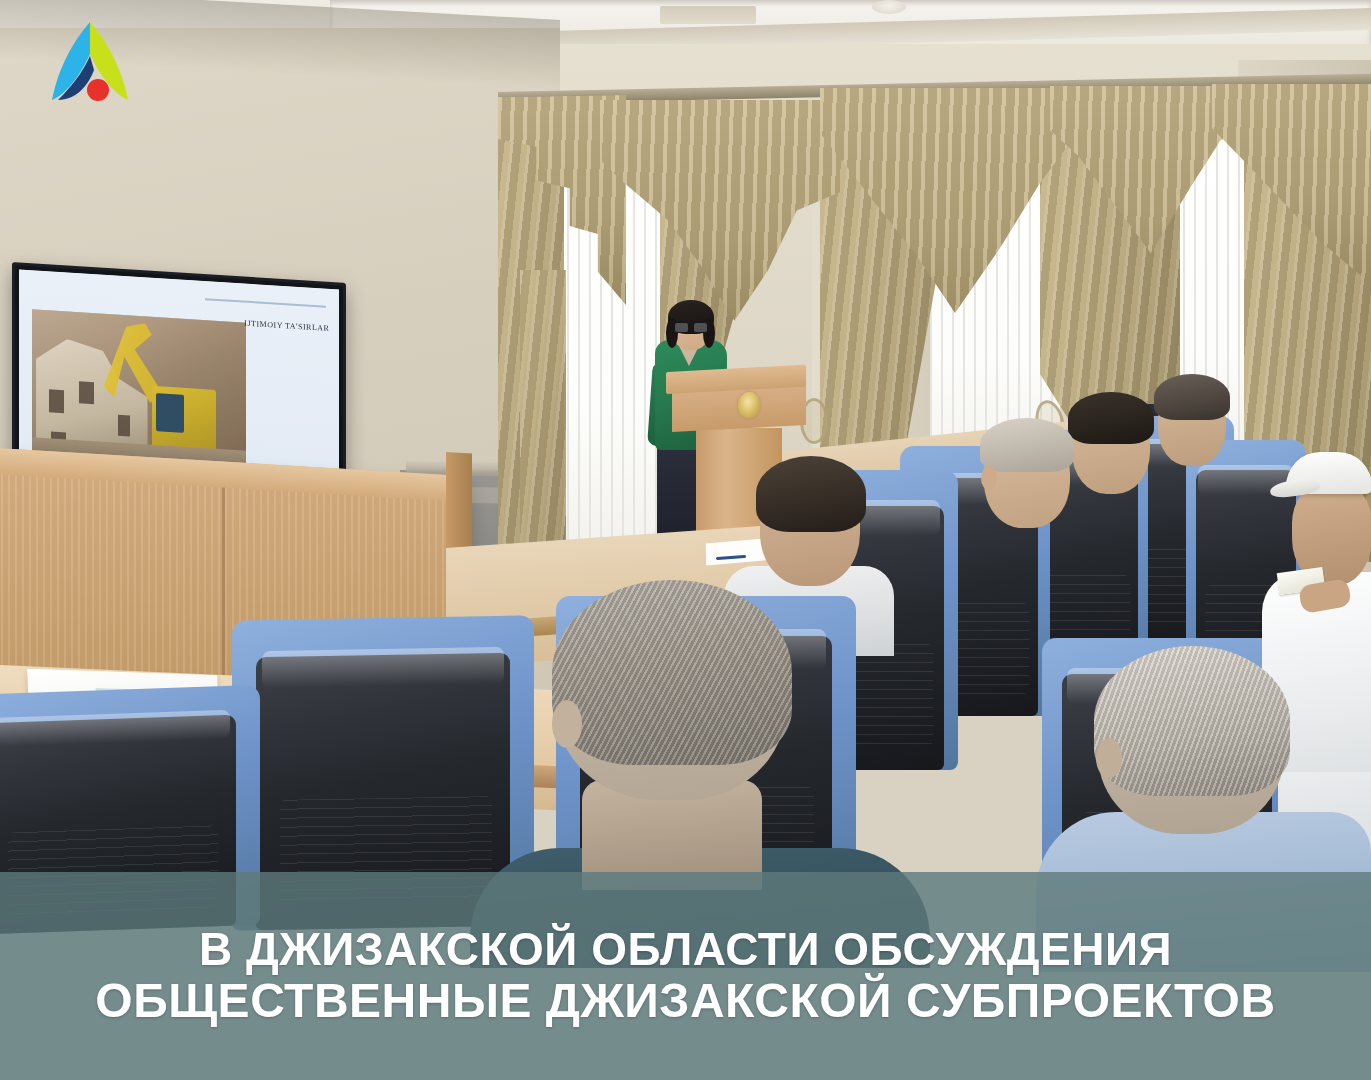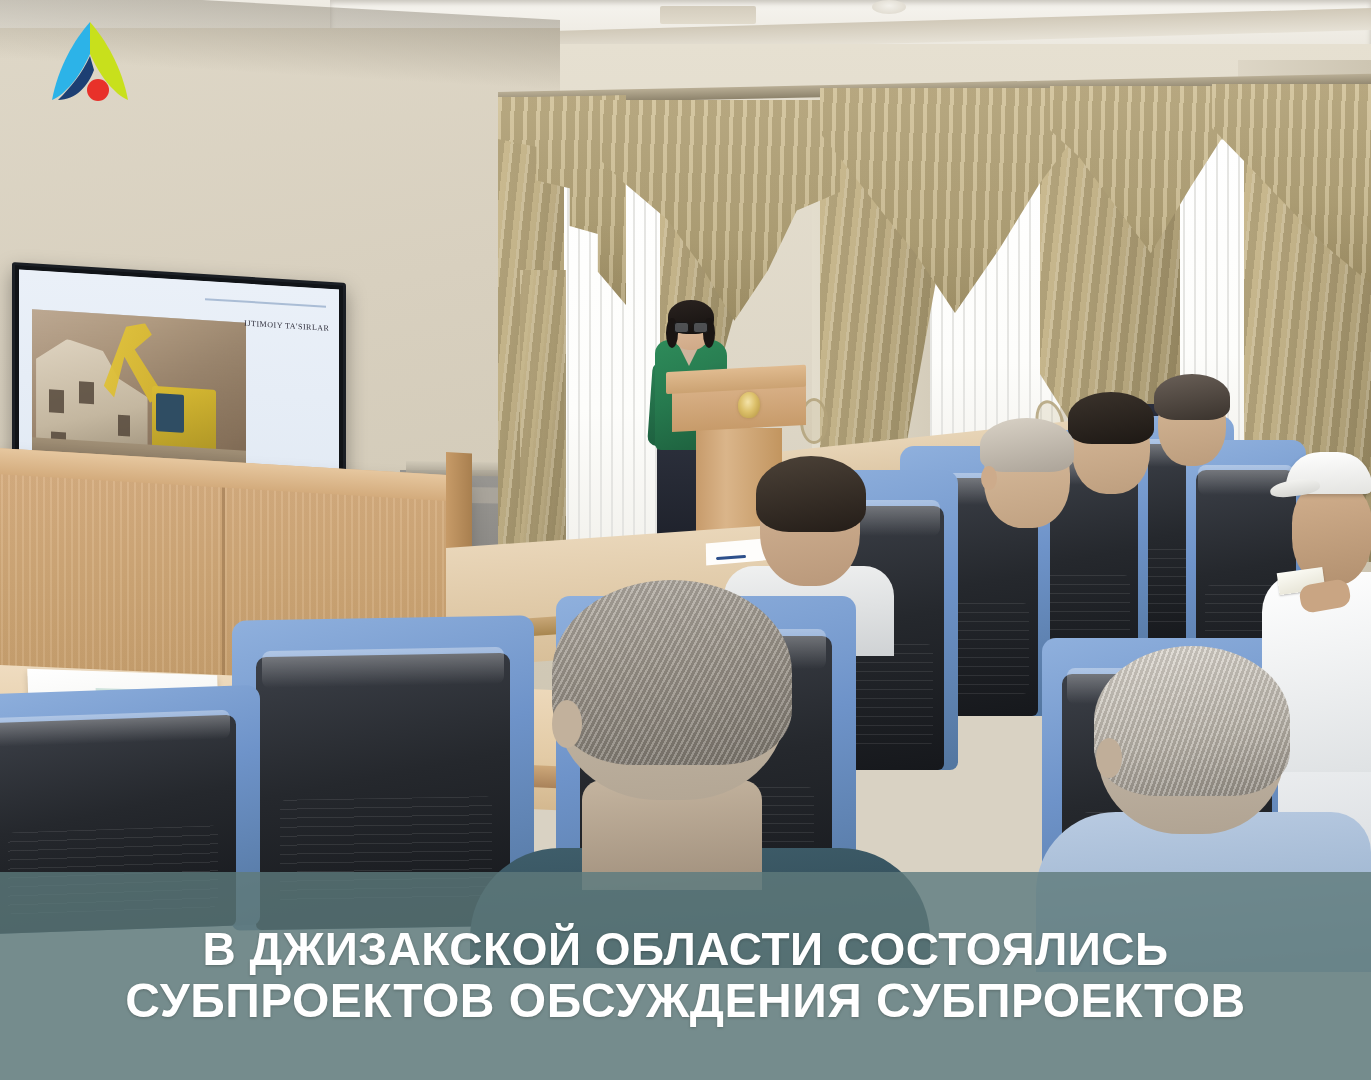--- a/index.html
+++ b/index.html
@@ -774,17 +774,17 @@
   <div class="logo">
     <svg viewBox="0 0 108 100" width="108" height="100">
       <path d="M54 6 C38 24 22 52 16 84 C30 78 44 60 54 38 Z" fill="#2cb3e8"></path>
       <path d="M54 40 C46 58 34 72 22 84 C40 84 52 70 58 54 Z" fill="#1d3f73"></path>
       <path d="M54 6 C70 24 86 52 92 84 C78 78 64 60 54 38 Z" fill="#c8e01c"></path>
       <circle cx="62" cy="74" r="11" fill="#e8312a"></circle>
     </svg>
   </div>
 
   <div class="caption">
-    <div class="caption-line cl1">В ДЖИЗАКСКОЙ ОБЛАСТИ СОСТОЯЛИСЬ</div>
-    <div class="caption-line cl2">СУБПРОЕКТОВ ОБСУЖДЕНИЯ СУБПРОЕКТОВ</div>
+    <div class="caption-line cl1">В ДЖИЗАКСКОЙ ОБЛАСТИ ОБСУЖДЕНИЯ</div>
+    <div class="caption-line cl2">ОБЩЕСТВЕННЫЕ ДЖИЗАКСКОЙ СУБПРОЕКТОВ</div>
   </div>
 
 </div>
 
 </body></html>

